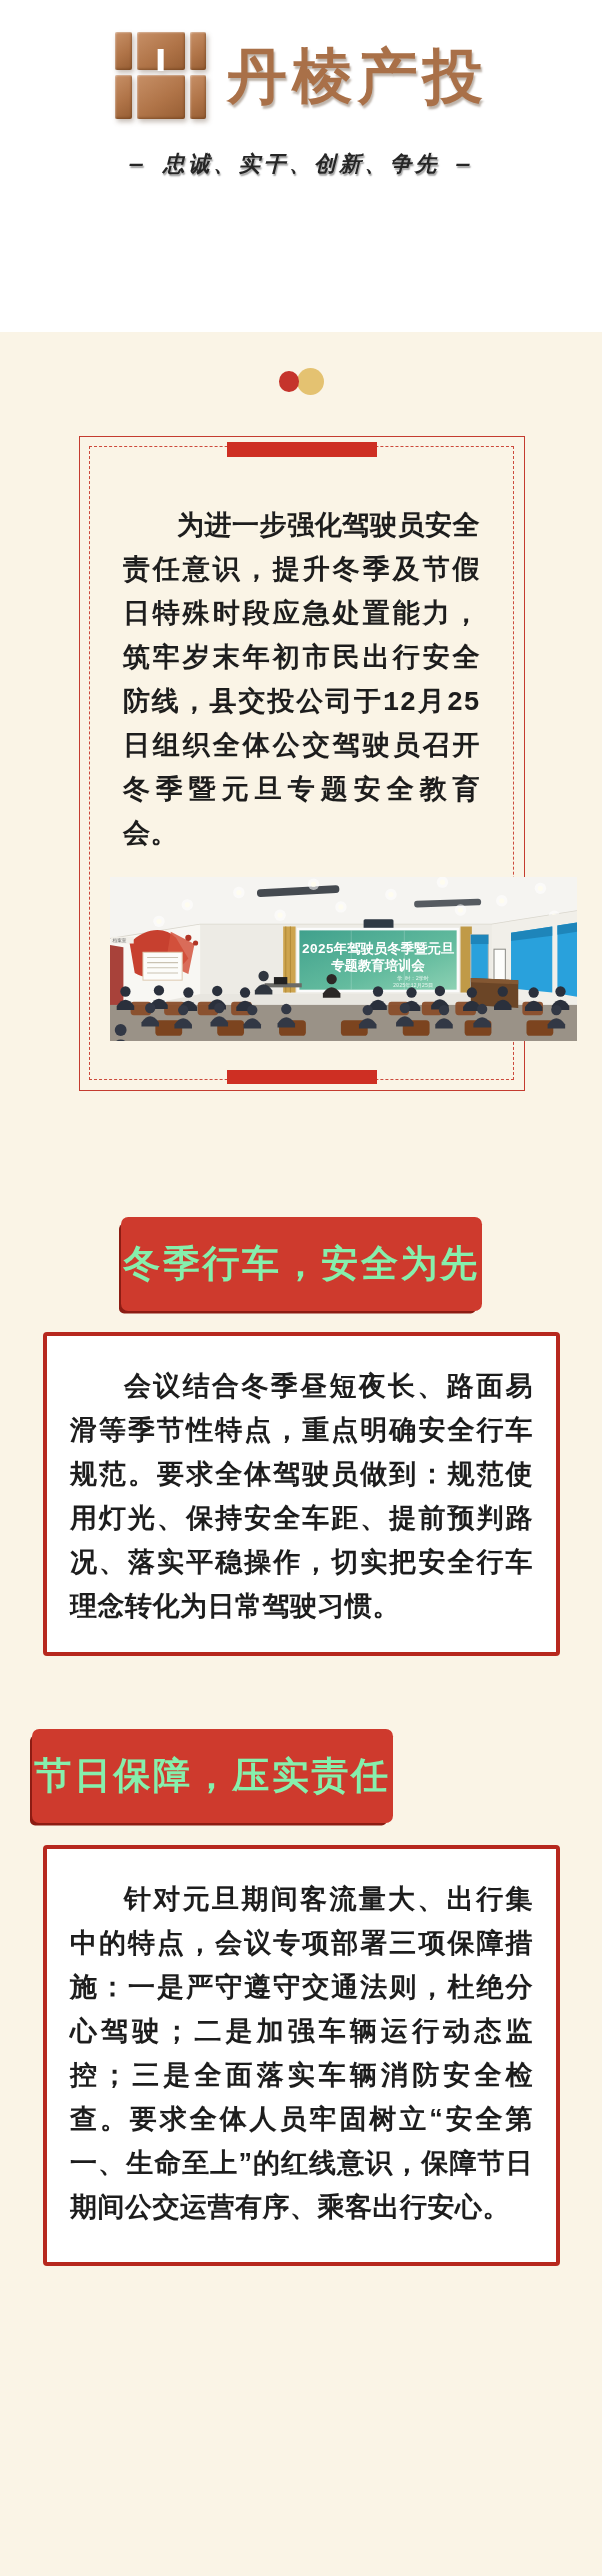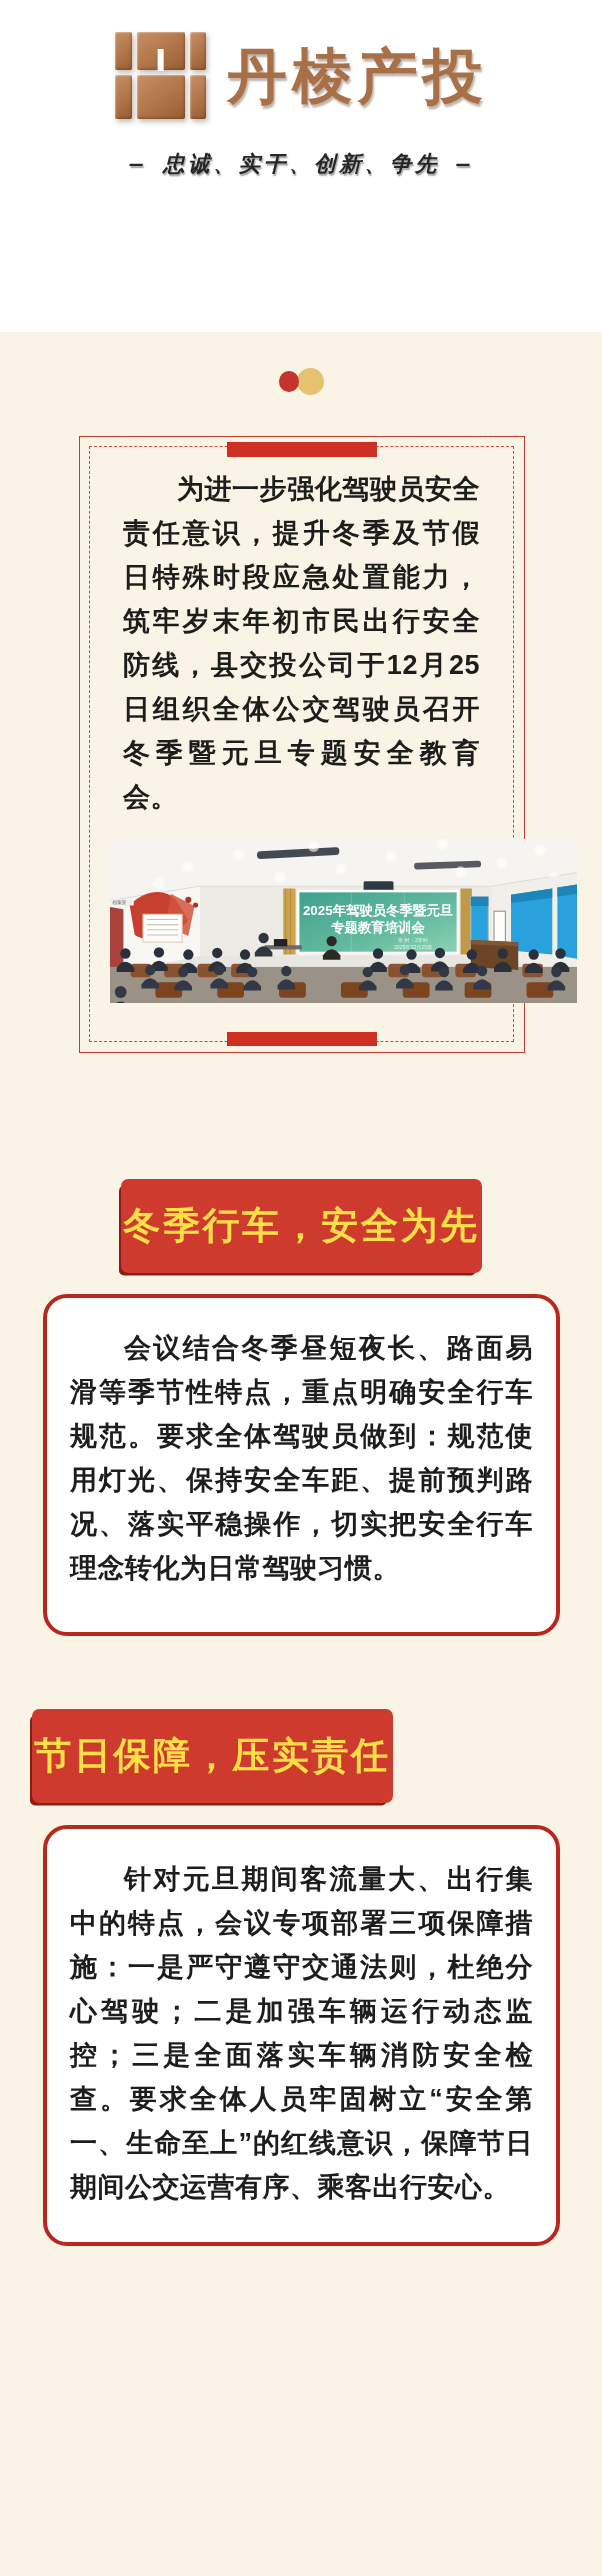--- a/index.html
+++ b/index.html
@@ -44,49 +44,49 @@
     font-size:21.6px; letter-spacing:3.6px; color:#262626;
     text-shadow:1px 1.5px 1.5px rgba(0,0,0,.38);
   }
   
   .dots-row{ margin-top:36px; height:27px; display:flex; justify-content:center; align-items:center; }
   .dot-red{ width:19.6px; height:20.6px; border-radius:50%; background:#c5342c; position:relative; z-index:2; margin-right:-2.1px; }
   .dot-gold{ width:27px; height:27px; border-radius:50%; background:#e4c271; }
   
   .intro-box{
     position:relative; width:446px; margin:41px auto 0;
-    border:1.5px solid #c43b2f; padding:30px 30px 49px;
+    border:1.5px solid #c43b2f; padding:68px 30px 49px;font-family:Liberation Mono, monospace;
   }
   .intro-box::before{
     content:""; position:absolute; inset:9.3px;
     border:1.5px dashed #cc4a3c; pointer-events:none;
   }
   .red-bar{ position:absolute; left:50%; transform:translateX(-50%); width:150px; height:14.4px; background:#ce2f23; z-index:2; }
   .red-bar.top{ top:5.2px; } .red-bar.bottom{ bottom:5.2px; }
   .intro-text{
     margin:0 13.4px; font-size:27px; line-height:1.63; letter-spacing:0.5px;
     font-weight:bold; text-indent:2em; text-align:justify;
   }
   .photo-wrap{ width:467px; height:164px; margin:19.6px auto 0; position:relative; z-index:1; }
   .photo-wrap svg{ width:100%; height:100%; display:block; }
   
   .section-header{
     width:361px; height:94px; margin:0 auto; background:#ce3a2d; border-radius:7.2px;
     display:flex; align-items:center; justify-content:center;
     box-shadow:-4.1px 4.6px 0 -2.1px #8c1c13;
   }
   .section-header span{
-    color:#fde047; font-size:37px; font-weight:bold; letter-spacing:2.6px;
+    color:#86efac; font-size:37px; font-weight:bold; letter-spacing:2.6px;
   }
   .hd1{ margin-top:126px; } .hd2{ margin-top:80px; } .hd3{ margin-top:73px;margin-left:32px; }
   
   .section-body{
     width:517px; margin:21.6px auto 0; background:#ffffff;
-    border:4.1px solid #b7281e; border-radius:24px;
-    padding:28px 23px 42px;
+    border:4.1px solid #b7281e; border-radius:4px;
+    padding:28px 23px 24px;
   }
   .section-body p{
     font-size:27px; line-height:1.63; letter-spacing:0.5px; font-weight:bold;
     text-indent:2em; text-align:justify;
   }
   .section-body.roomy{ padding-bottom:33px; }
 </style>
 </head>
 <body>
 

